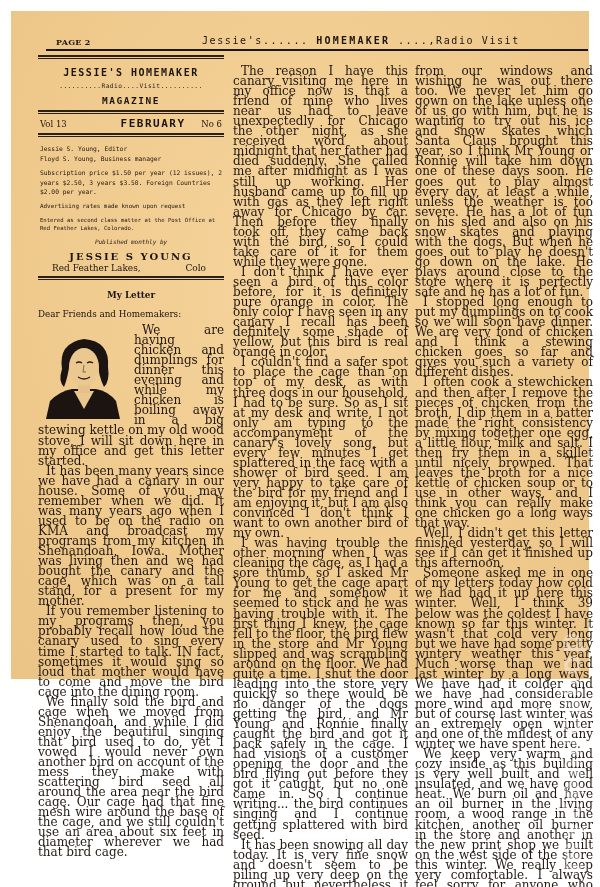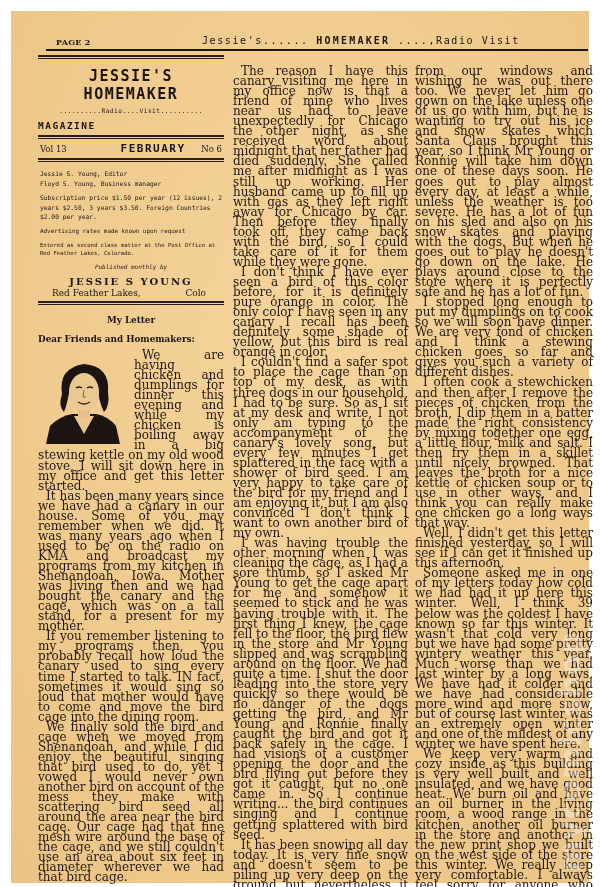--- a/index.html
+++ b/index.html
@@ -1,52 +1,52 @@
 <!DOCTYPE html>
 <html><head>
 <meta charset="utf-8">
 <style>
   html, body { margin: 0; padding: 0; }
   body {
     width: 600px; height: 887px; background: #ffffff; position: relative; overflow: hidden;
     font-family: "DejaVu Serif", serif;
   }
   .page {
-    position: absolute; left: 11px; top: 11px; width: 578px; height: 872px;
+    position: absolute; left: 11px; top: 11px; width: 578px; height: 668px;
     background: #f1cd92;
     background-image: radial-gradient(ellipse at 50% 40%, #f5d49c 0%, #efc98c 70%, #eac386 100%);
   }
   .header {
     position: absolute; left: 35px; top: 24px; width: 542px; height: 14px;
     border-bottom: 2px solid #1d1510;
   }
   .header .pg { position: absolute; left: 10px; top: 2px; font-family: "DejaVu Serif", serif; font-size: 8px; font-weight: bold; color: #1d1510; letter-spacing: 0.3px; }
   .header .ttl { position: absolute; left: 156px; top: 0px; font-family: "DejaVu Sans Mono", monospace; font-size: 10px; color: #1d1510; letter-spacing: 1.6px; white-space: nowrap; }
   .header .ttl b { letter-spacing: 2.2px; }
 
   .col { position: absolute; color: #221812; }
   .col1 { left: 27px; top: 44px; width: 186px; }
   .col2 { left: 222px; top: 55px; width: 175px; }
   .col3 { left: 404px; top: 55px; width: 178px; }
 
   .mast { width: 186px; }
   .rule2 { border-top: 2px solid #2a2018; border-bottom: 1px solid #2a2018; height: 1px; }
-  .mast-title { text-align: center; font-family: "DejaVu Sans Mono", monospace; font-weight: bold; font-size: 15px; letter-spacing: 1.5px; margin-top: 8px; color: #1d1510; }
+  .mast-title { text-align: center; font-family: "DejaVu Sans Mono", monospace; font-weight: bold; font-size: 10px; letter-spacing: 1.5px; margin-top: 8px; color: #1d1510; }
   .mast-sub { text-align: center; font-family: "DejaVu Sans Mono", monospace; font-size: 6.2px; letter-spacing: 0.5px; margin-top: 4px; color: #2a2018;}
-  .mast-mag { font-family: "DejaVu Sans Mono", monospace; font-weight: bold; font-size: 9.5px; letter-spacing: 1.5px; margin: 6px 0 4px 0; color: #1d1510;}
+  .mast-mag { text-align: center; font-family: "DejaVu Sans Mono", monospace; font-weight: bold; font-size: 9.5px; letter-spacing: 1.5px; margin: 6px 0 4px 0; color: #1d1510;}
   .volrow { display: flex; justify-content: space-between; align-items: baseline; padding: 3px 2px 3px 2px; font-size: 8.5px; color: #1d1510; }
   .volrow .feb { font-family: "DejaVu Sans Mono", monospace; font-weight: bold; font-size: 11px; letter-spacing: 1.5px; padding-left: 38px; }
   .mono-s { font-family: "DejaVu Sans Mono", monospace; font-size: 6.3px; line-height: 9.5px; color: #221812; }
   .tiny { font-family: "DejaVu Sans Mono", monospace; font-size: 5.6px; line-height: 8px; color: #221812; }
   .pubby { text-align: center; font-family: "DejaVu Sans Mono", monospace; font-style: italic; font-size: 6px; margin-top: 6px; }
   .pubname { text-align: center; font-family: "DejaVu Serif", serif; font-weight: bold; font-size: 10px; letter-spacing: 2px; margin-top: 6px; color:#1d1510; }
   .publoc { display: flex; justify-content: space-between; font-family: "DejaVu Serif", serif; font-size: 9px; padding: 0 18px 0 14px; margin-top: 1px; color:#1d1510; }
 
   .sec-title { text-align: center; font-family: "DejaVu Serif", serif; font-weight: bold; font-size: 8.8px; margin-top: 10px; color: #1d1510; }
-  .salute { font-family: "DejaVu Serif", serif; font-weight: bold; font-size: 8.8px; margin: 9px 0 6px 0; color: #1d1510; }
+  .salute { font-family: "DejaVu Serif", serif; font-weight: normal; font-size: 8.8px; margin: 9px 0 6px 0; color: #1d1510; }
 
   p.body { margin: 0; font-family: "DejaVu Serif", serif; font-size: 12px; line-height: 10.05px; text-align: justify; color: #221812; }
   p.body.ind { text-indent: 8px; }
   .portrait-wrap { float: left; width: 92px; height: 84px; margin: 10px 4px 0 0; position: relative; }
   .cont { text-align: left; font-family: "DejaVu Serif", serif; font-size: 10px; margin-top: 7px; }
   .watermark {
     position: absolute; right: 2px; top: 600px; width: 34px; height: 282px;
     writing-mode: vertical-rl; transform: rotate(180deg);
     font-family: "DejaVu Sans", sans-serif; font-weight: bold; font-size: 30px; color: rgba(255,255,255,0.35);
     text-align: center; letter-spacing: 1px;

